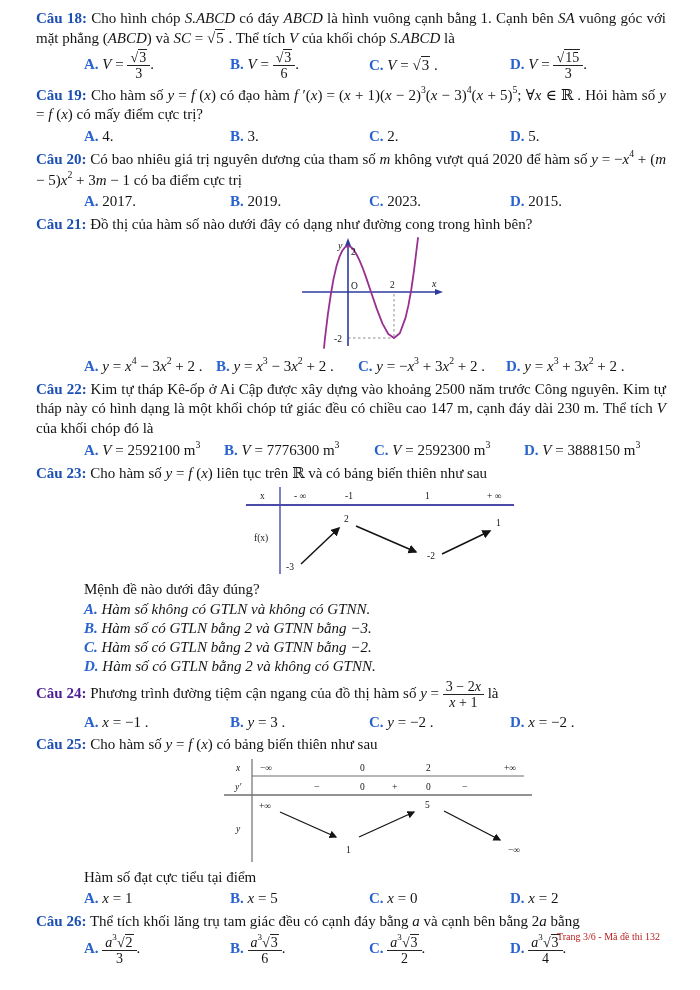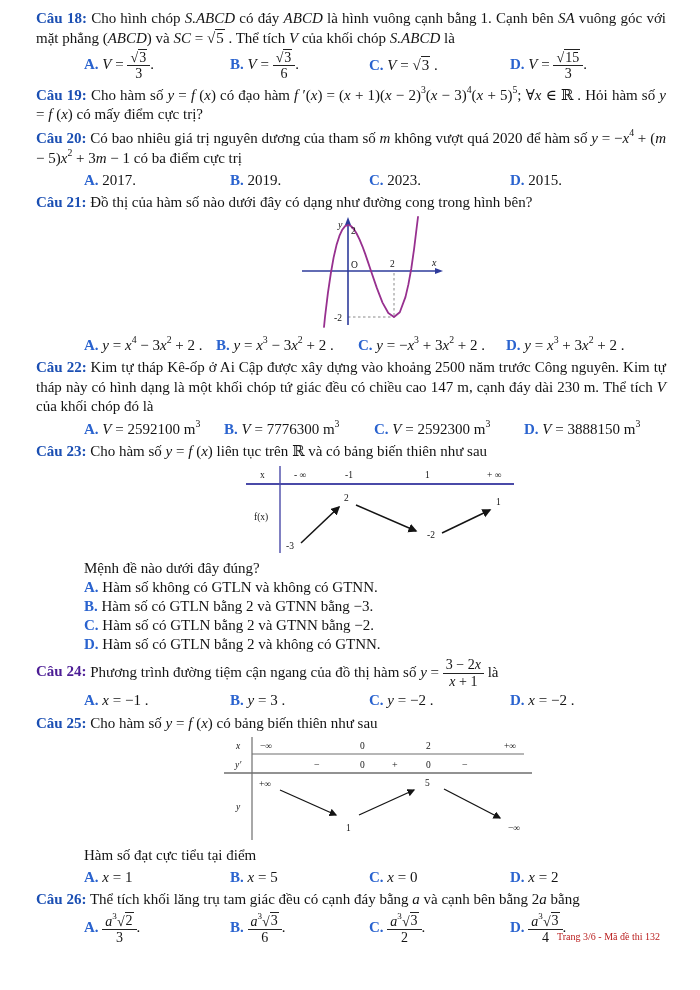--- a/index.html
+++ b/index.html
@@ -3,21 +3,21 @@
 <meta charset="utf-8">
 <style>
   html,body{margin:0;padding:0;background:#ffffff;}
   .page{position:relative;width:700px;height:990px;background:#fff;overflow:hidden;
         font-family:"Liberation Serif","DejaVu Serif",serif;font-size:15px;color:#141414;}
   .content{padding:9px 34px 0 36px;}
   .q{margin:0 0 3px 0;}
   .stem{text-align:justify;line-height:1.3;}
   .qlabel{font-weight:bold;}
   .opts{display:grid;grid-template-columns:146px 139px 141px 1fr;padding-left:48px;margin:2px 0;align-items:center;line-height:1.3;}
-  .optsv{padding-left:48px;line-height:1.27;}
+  .optsv{padding-left:48px;line-height:1.27;font-style:italic;}
   .optsv .opt{display:block;}
   .letter{font-weight:bold;}
   .indent{padding-left:48px;line-height:1.3;}
   i{font-style:italic;}
   sup{font-size:0.65em;position:relative;top:-0.1em;}
   .fr{display:inline-flex;flex-direction:column;vertical-align:middle;text-align:center;line-height:1.1;font-size:14px;}
   .fr .n{border-bottom:1px solid #222;padding:0 3px;}
   .fr .d{padding:0 3px;}
   .ov{border-top:1.2px solid #222;padding:0 1px;}
   .fig21{margin:2px 0 2px 260px;}
@@ -46,20 +46,26 @@
       <span class="opt"><span class="letter" style="color:#2a63cf">C.</span> <span><i>V</i> = √<span class="ov">3</span> .</span></span>
       <span class="opt"><span class="letter" style="color:#2a63cf">D.</span> <span><i>V</i> = <span class="fr">
                 <span class="n">√<span class="ov">15</span></span>
                 <span class="d">3</span>
               </span>.</span></span>
     </div>
   </div>
 
   <div class="q">
     <div class="stem"><span class="qlabel" style="color:#1b4fb3">Câu 19:</span> <span>Cho hàm số <i>y</i> = <i>f</i> (<i>x</i>)  có đạo hàm  <i>f</i> ′(<i>x</i>) = (<i>x</i> + 1)(<i>x</i> − 2)<sup>3</sup>(<i>x</i> − 3)<sup>4</sup>(<i>x</i> + 5)<sup>5</sup>; ∀<i>x</i> ∈ ℝ . Hỏi hàm số <i>y</i> = <i>f</i> (<i>x</i>) có mấy điểm cực trị?</span></div>
+    <div class="opts">
+      <span class="opt"><span class="letter" style="color:#2a63cf">A.</span> <span>4.</span></span>
+      <span class="opt"><span class="letter" style="color:#2a63cf">B.</span> <span>3.</span></span>
+      <span class="opt"><span class="letter" style="color:#2a63cf">C.</span> <span>2.</span></span>
+      <span class="opt"><span class="letter" style="color:#2a63cf">D.</span> <span>5.</span></span>
+    </div>
   </div>
 
   <div class="q">
     <div class="stem"><span class="qlabel" style="color:#1b4fb3">Câu 20:</span> <span>Có bao nhiêu giá trị nguyên dương của tham số <i>m</i> không vượt quá 2020 để hàm số <i>y</i> = −<i>x</i><sup>4</sup> + (<i>m</i> − 5)<i>x</i><sup>2</sup> + 3<i>m</i> − 1 có ba điểm cực trị</span></div>
     <div class="opts">
       <span class="opt"><span class="letter" style="color:#2a63cf">A.</span> <span>2017.</span></span>
       <span class="opt"><span class="letter" style="color:#2a63cf">B.</span> <span>2019.</span></span>
       <span class="opt"><span class="letter" style="color:#2a63cf">C.</span> <span>2023.</span></span>
       <span class="opt"><span class="letter" style="color:#2a63cf">D.</span> <span>2015.</span></span>
     </div>

